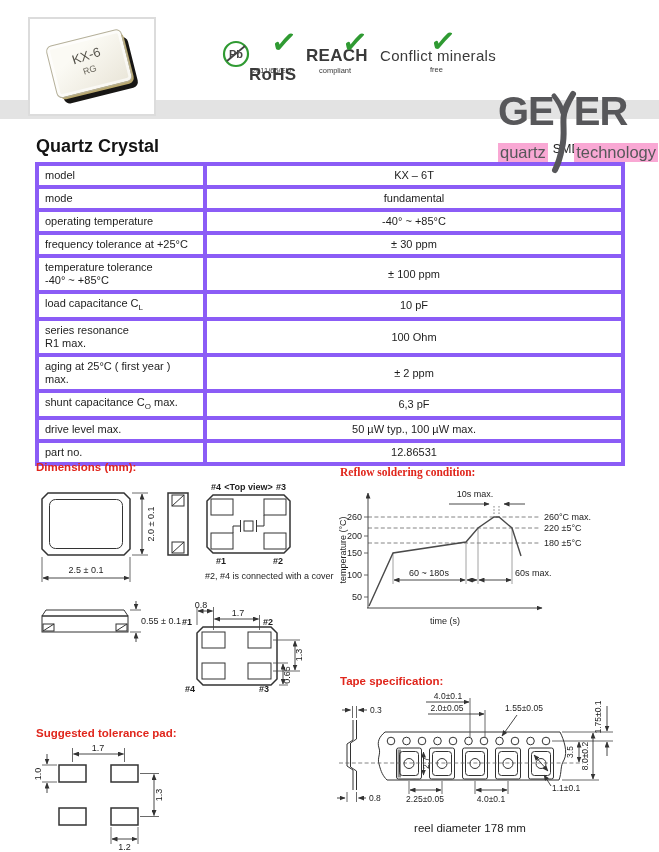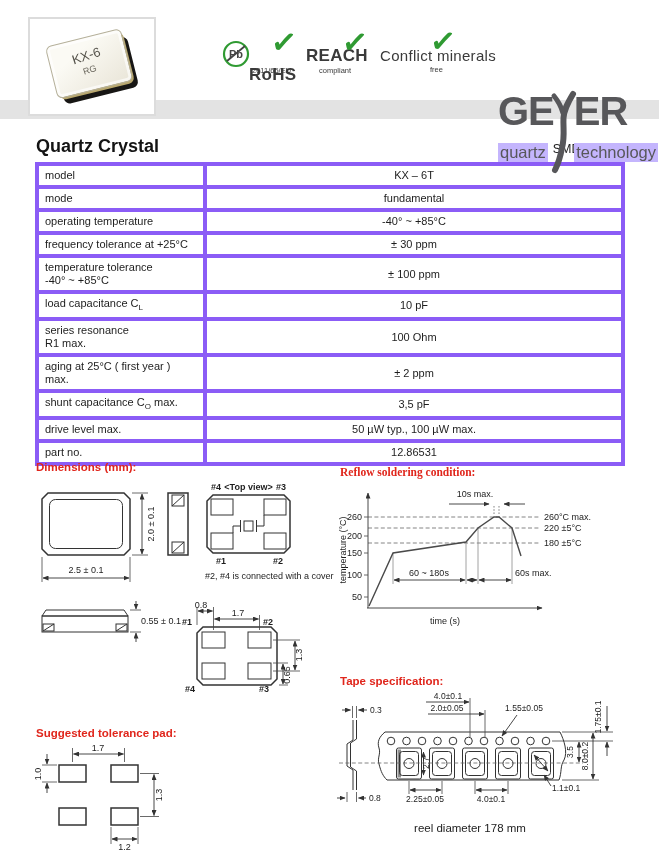--- a/index.html
+++ b/index.html
@@ -18,21 +18,21 @@
   .c-label2{position:absolute;width:100%;text-align:center;top:28px;font-size:9px;color:#6a675d;transform:rotate(-4deg);}
   .badge{position:absolute;height:54px;z-index:2;}
   .badge .bt{position:absolute;font-weight:600;color:#3a3a3a;white-space:nowrap;letter-spacing:.3px;}
   .badge .chk{position:absolute;color:#2f9a32;font-size:31px;font-weight:bold;line-height:1;transform:rotate(6deg);}
   .badge .sub{position:absolute;font-size:7.5px;color:#3a3a3a;white-space:nowrap;}
   .logo{position:absolute;left:498px;top:46px;width:160px;height:80px;z-index:3;margin-top:46px;}
   .logo-row{display:flex;align-items:flex-start;}
   .logo-ge,.logo-er{font-size:40px;font-weight:bold;color:#57575a;letter-spacing:-1px;line-height:.95;}
   .logo-sub{position:absolute;top:51px;left:0;width:160px;display:flex;justify-content:space-between;
             font-size:16.5px;color:#57575a;}
-  .logo-sub span{background:#c4b5fd;padding:0 2px;}
+  .logo-sub span{background:#f9a8d4;padding:0 2px;}
   .y-swoosh{overflow:visible;margin:0 -2px;position:relative;z-index:2;}
   
   .doc-title{position:absolute;left:36px;top:136px;font-size:18px;font-weight:bold;color:#141414;}
   .doc-version{position:absolute;left:425px;top:142px;width:200px;text-align:right;font-size:12.5px;color:#222;}
   table.spec{position:absolute;left:35px;top:162px;width:590px;border-collapse:collapse;}
   table.spec td{border:4px solid #8b5cf6;font-size:11px;padding:3px 6px;line-height:13px;}
   table.spec td.lbl{width:152px;}
   table.spec td.val{text-align:center;}
   table.spec sub{font-size:8px;}
   
@@ -144,21 +144,21 @@
         <tr>
           <td class="lbl">series resonance<br>R1 max.</td>
           <td class="val">100 Ohm</td>
         </tr>
         <tr>
           <td class="lbl">aging at 25°C ( first year ) max.</td>
           <td class="val">± 2 ppm</td>
         </tr>
         <tr>
           <td class="lbl">shunt capacitance C<sub>O</sub> max.</td>
-          <td class="val">3,5 pF</td>
+          <td class="val">6,3 pF</td>
         </tr>
         <tr>
           <td class="lbl">drive level max.</td>
           <td class="val">50 µW typ., 100 µW max.</td>
         </tr>
         <tr>
           <td class="lbl">part no.</td>
           <td class="val">12.86531</td>
         </tr>
       </tbody>

